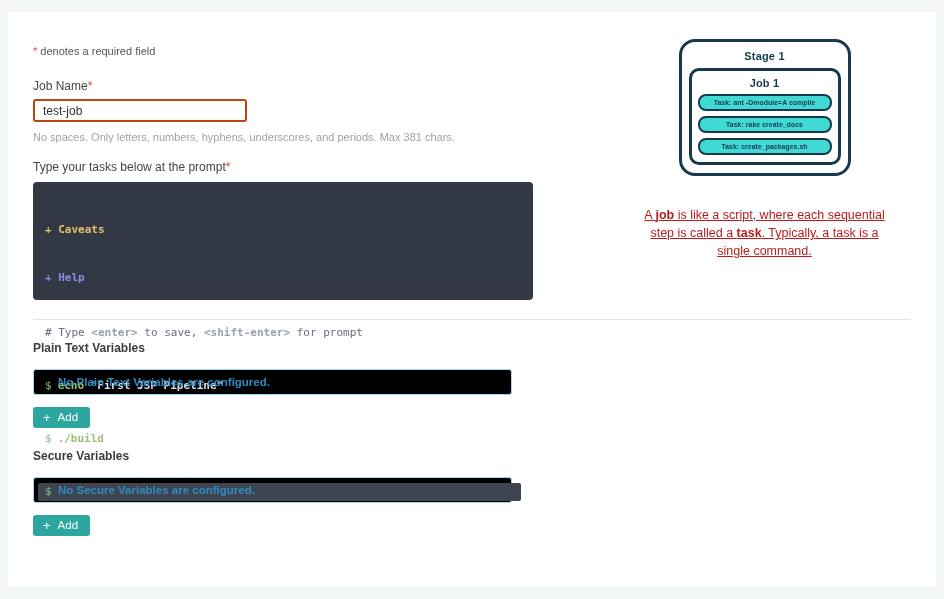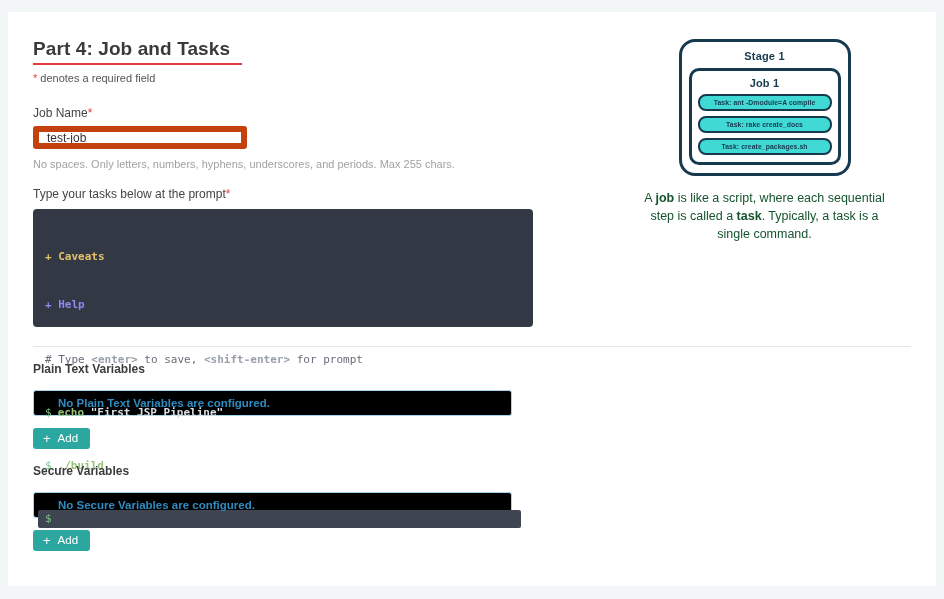--- a/index.html
+++ b/index.html
@@ -30,21 +30,21 @@
     border-bottom:2px solid #e23e3e;
   }
   .req-note { font-size:11px; color:#555; margin-top:7px; }
   .red { color:#e23e3e; }
 
   
   .field-label { display:block; font-size:12px; color:#444; margin-top:22px; }
   .text-input {
     display:block; margin-top:6px;
     width:214px; height:23px;
-    border:6px solid #c2410c; border-radius:3px;
+    border:2px solid #c2410c; border-radius:3px;
     padding:3px 8px; font-size:12px; color:#333;
     font-family:"Liberation Sans", sans-serif;
     outline:none; background:#fff;
   }
   .hint { font-size:11px; color:#a2a2a2; margin-top:9px; }
   .task-label { margin-top:17px; }
 
   
   .terminal {
     margin-top:8px;
@@ -73,21 +73,21 @@
   }
 
   
   .divider { border:none; border-top:1px solid #e6e6e6; margin-top:19px; }
   .adv-header {
     display:flex; align-items:center; gap:3px;
     margin-top:16px; cursor:pointer;
   }
   .adv-header .chev { display:inline-flex; margin-top:2px; }
   .adv-title { font-size:14.5px; font-weight:700; color:#3a3a3a; }
-  .var-heading { font-size:12px; font-weight:700; color:#3c3c3c; margin-top:15px; }
+  .var-heading { font-size:12px; font-weight:700; color:#3c3c3c; margin-top:21px; }
   .info-box {
     margin-top:14px;
     width:479px;
     background:#000000;
     border:1px solid #a5d5ec;
     border-radius:3px;
     padding:6px 10px 6px 24px;
     font-size:11.5px; color:#2e8cc0; font-weight:700;
   }
   .add-btn {
@@ -126,38 +126,37 @@
     border:2px solid #16394f;
     border-radius:8px;
     margin-top:5px;
     padding:3px 2px;
     text-align:center;
     font-size:6.8px; font-weight:700; color:#16394f;
     letter-spacing:0.1px;
     white-space:nowrap; overflow:hidden;
   }
   .caption {
-    margin-top:13px; width:252px;
+    margin-top:30px; width:252px;
     text-align:center;
-    font-size:12.5px; line-height:1.45; color:#14532d;
+    font-size:12.5px; line-height:1.45; color:#b91c1c;text-decoration:underline;
   }
 </style>
 </head>
 <body>
 
 <div class="card">
   <div class="top-row">
 
     <div class="main-col">
-      <h1 class="page-title">Part 4: Job and Tasks</h1>
       <p class="req-note"><span class="red">*</span><span> denotes a required field</span></p>
 
       <label class="field-label"><span>Job Name</span><span class="red">*</span></label>
       <input class="text-input" type="text" value="test-job" style="">
-      <p class="hint">No spaces. Only letters, numbers, hyphens, underscores, and periods. Max 255 chars.</p>
+      <p class="hint">No spaces. Only letters, numbers, hyphens, underscores, and periods. Max 381 chars.</p>
 
       <label class="field-label task-label"><span>Type your tasks below at the prompt</span><span class="red">*</span></label>
 
       <div class="terminal">
         <span class="t-line t-caveats">+ Caveats</span>
         <span class="t-line t-help">+ Help</span>
         <span class="t-line t-comment"><span># Type </span><b>&lt;enter&gt;</b><span> to save, </span><b>&lt;shift-enter&gt;</b><span> for prompt</span></span>
         <span class="t-line t-cmd"><span class="t-prompt">$</span><span class="t-verb">echo</span> <span class="t-arg">"First JSP Pipeline"</span></span>
         <span class="t-line t-cmd"><span class="t-prompt">$</span><span class="t-verb">./build</span></span>
         <span class="t-line t-active"><span class="t-prompt">$</span></span>

